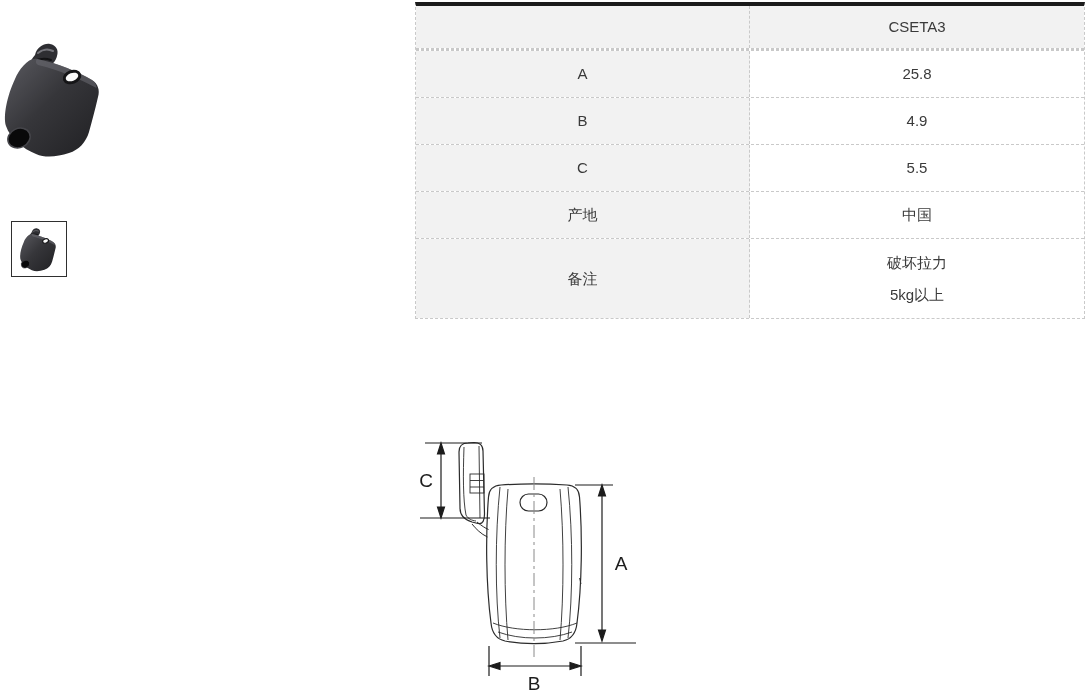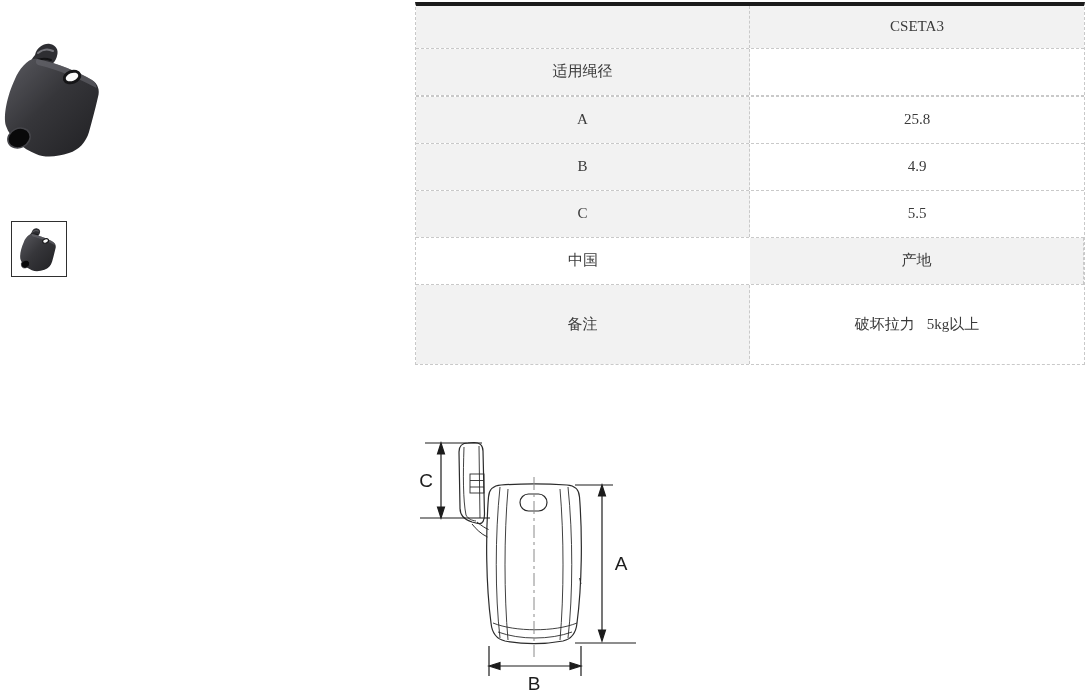--- a/index.html
+++ b/index.html
@@ -25,27 +25,27 @@
     border-right:1px dashed #c9c9c9;
     border-bottom:1px dashed #c9c9c9;
     font-size:15px;
     box-sizing:border-box;
   }
   .trow{display:flex;border-top:1px dashed #c9c9c9;}
   .trow:first-child{border-top:none;}
   .cell{
     width:50%;box-sizing:border-box;
     display:flex;align-items:center;justify-content:center;
-    min-height:46px;text-align:center;line-height:1.3;font-family:Liberation Serif, serif;
+    min-height:46px;text-align:center;line-height:1.3;
   }
   .cell.label{background:#f2f2f2;border-right:1px dashed #c9c9c9;}
   .trow.header .cell{min-height:42px;background:#f2f2f2;}
   .trow.header .cell.label{border-right:1px dashed #c9c9c9;}
   .trow.remark .cell{min-height:79px;}
-  .trow.remark .cell.value{gap:12px;}
+  .trow.remark .cell.value{flex-direction:column;gap:12px;}
 
   
   .diagram-wrap{position:absolute;left:410px;top:430px;width:240px;height:263px;}
   .dim-text{font-size:19px;fill:#1c1c1c;font-family:"Liberation Sans","DejaVu Sans",sans-serif;}
   .hidden-defs{position:absolute;width:0;height:0;overflow:hidden;}
 </style>
 </head>
 <body>
 
 <svg class="hidden-defs" aria-hidden="true">
@@ -83,39 +83,38 @@
     <use href="#product-art" transform="translate(7,3) scale(0.38)"></use>
   </svg>
 </div>
 
 <div class="spec-table">
   <div class="trow header">
     <div class="cell label"></div>
     <div class="cell value">CSETA3</div>
   </div>
   <div class="trow">
-    <div class="cell label">适用绳径</div>
   </div>
   <div class="trow">
   </div>
   <div class="trow">
     <div class="cell label">A</div>
     <div class="cell value">25.8</div>
   </div>
   <div class="trow">
     <div class="cell label">B</div>
     <div class="cell value">4.9</div>
   </div>
   <div class="trow">
     <div class="cell label">C</div>
     <div class="cell value">5.5</div>
   </div>
   <div class="trow">
+    <div class="cell label">产地</div>
     <div class="cell value">中国</div>
-    <div class="cell label">产地</div>
   </div>
   <div class="trow remark">
     <div class="cell label">备注</div>
     <div class="cell value">
       <div>破坏拉力</div>
       <div>5kg以上</div>
     </div>
   </div>
 </div>
 

